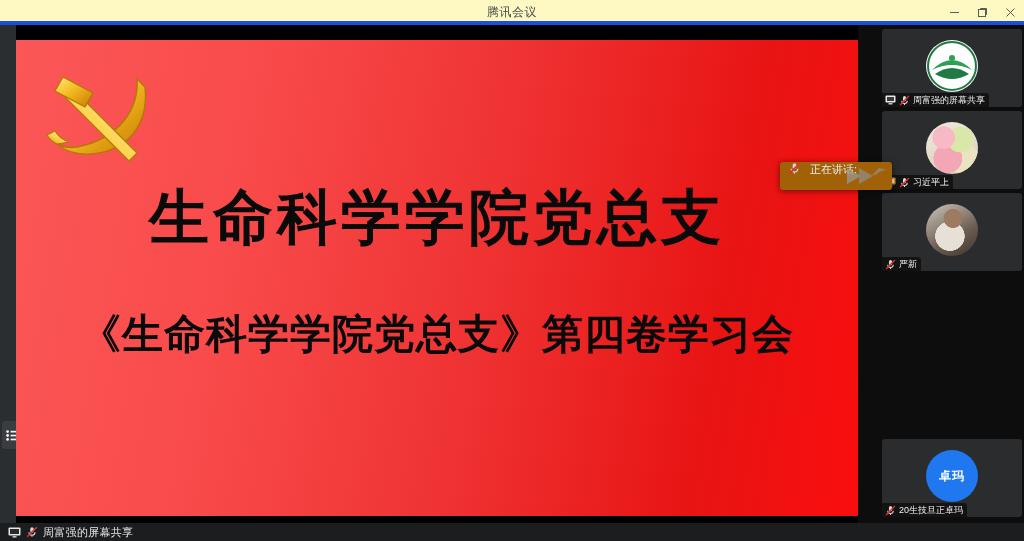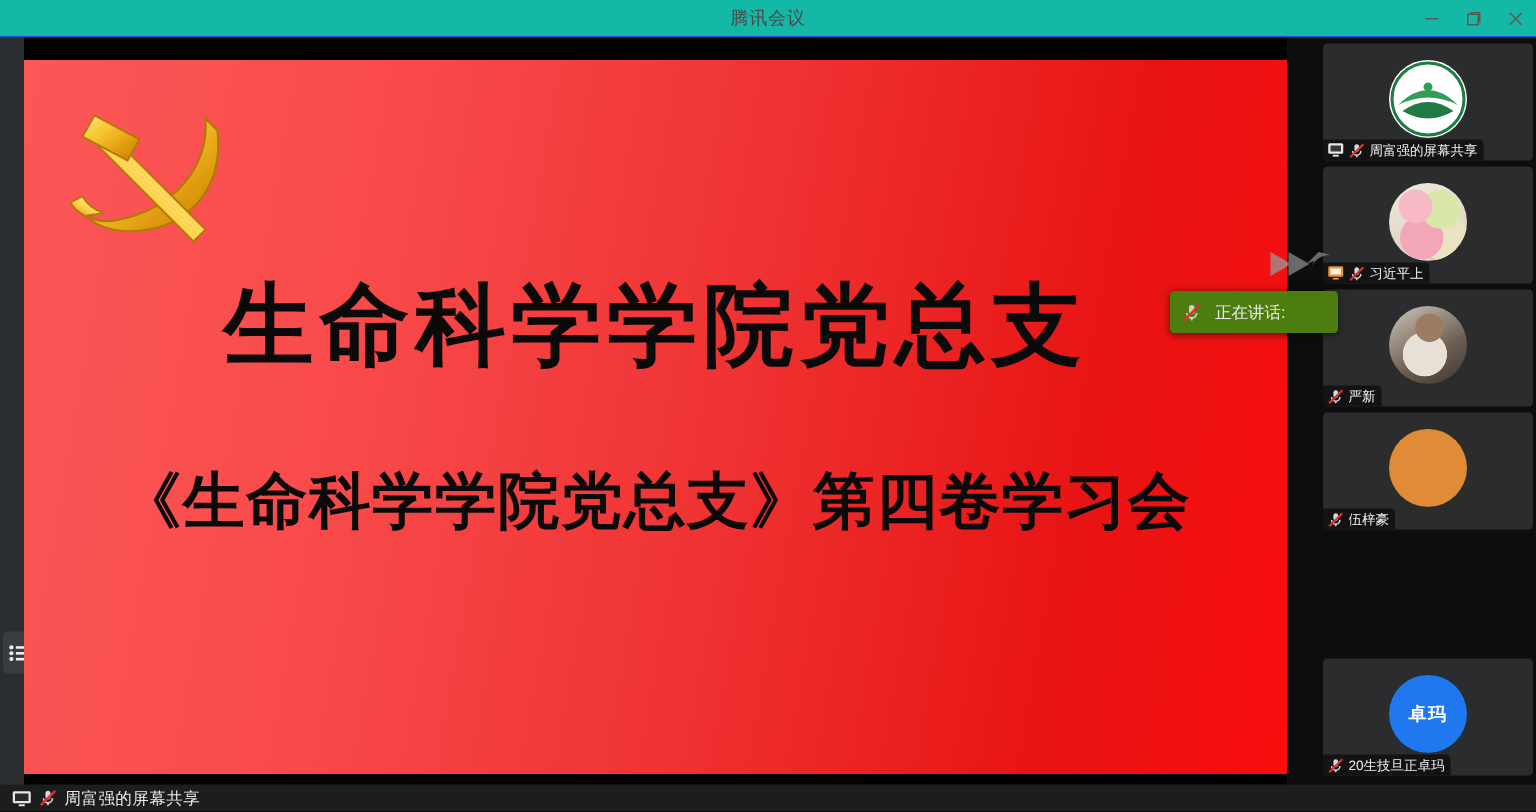--- a/index.html
+++ b/index.html
@@ -19,22 +19,22 @@
     width: 1024px;
     height: 541px;
     background: #000;
   }
 
   
   .titlebar {
     position: absolute;
     left: 0; top: 0;
     width: 1024px; height: 25px;
-    background: #14b8a6;
-    border-bottom: 1px solid #1d4ed8;
+    background: #fef9c3;
+    border-bottom: 4px solid #1d4ed8;
     box-sizing: border-box;
   }
   .titlebar-text {
     position: absolute;
     left: 0; top: 0;
     width: 1024px;
     line-height: 24px;
     text-align: center;
     font-size: 12px;
     color: #4a4a4a;
@@ -207,29 +207,28 @@
     margin-left: 3px;
     white-space: nowrap;
     overflow: hidden;
   }
 
   
   .speak-tip {
     position: absolute;
     left: 780px; top: 162px;
     width: 112px; height: 28px;
-    background: #4d7c0f;
+    background: #a16207;
     border-radius: 3px;
     display: flex;
-    align-items: center;
+    align-items: flex-start;
     padding-left: 8px;
     box-sizing: border-box;
     z-index: 40;
     box-shadow: 0 1px 6px rgba(0,0,0,0.55);
-    margin-top: 32px;
   }
   .speak-tip .st-label {
     font-size: 11px;
     color: #ececec;
     margin-left: 9px;
     white-space: nowrap;
   }
   .cursor-arrow {
     position: absolute;
     left: 845px; top: 162px;
@@ -421,34 +420,20 @@
         <svg width="11" height="11" viewBox="0 0 12 12" style="margin-left:3px">
           <rect x="4.3" y="1.2" width="3.4" height="5.6" rx="1.7" fill="#d9d9d9"></rect>
           <path d="M3 6.2 a3 3 0 0 0 6 0" fill="none" stroke="#d9d9d9" stroke-width="1.1"></path>
           <line x1="6" y1="9.2" x2="6" y2="10.8" stroke="#d9d9d9" stroke-width="1.1"></line>
           <line x1="1.2" y1="10.8" x2="10.8" y2="1.2" stroke="#e03030" stroke-width="1.5"></line>
         </svg>
         <span class="tile-name">习近平上</span>
       </div>
     </div>
 
-    <div class="tile" style="top:250px">
-      <div class="tile-avatar">
-        <div class="av-cat"></div>
-      </div>
-      <div class="tile-foot">
-        <svg width="11" height="11" viewBox="0 0 12 12">
-          <rect x="4.3" y="1.2" width="3.4" height="5.6" rx="1.7" fill="#d9d9d9"></rect>
-          <path d="M3 6.2 a3 3 0 0 0 6 0" fill="none" stroke="#d9d9d9" stroke-width="1.1"></path>
-          <line x1="6" y1="9.2" x2="6" y2="10.8" stroke="#d9d9d9" stroke-width="1.1"></line>
-          <line x1="1.2" y1="10.8" x2="10.8" y2="1.2" stroke="#e03030" stroke-width="1.5"></line>
-        </svg>
-        <span class="tile-name">伍梓豪</span>
-      </div>
-    </div>
 
 
     <div class="tile" style="top:414px">
       <div class="tile-avatar">
         <div class="av-initials">卓玛</div>
       </div>
       <div class="tile-foot">
         <svg width="11" height="11" viewBox="0 0 12 12">
           <rect x="4.3" y="1.2" width="3.4" height="5.6" rx="1.7" fill="#d9d9d9"></rect>
           <path d="M3 6.2 a3 3 0 0 0 6 0" fill="none" stroke="#d9d9d9" stroke-width="1.1"></path>

